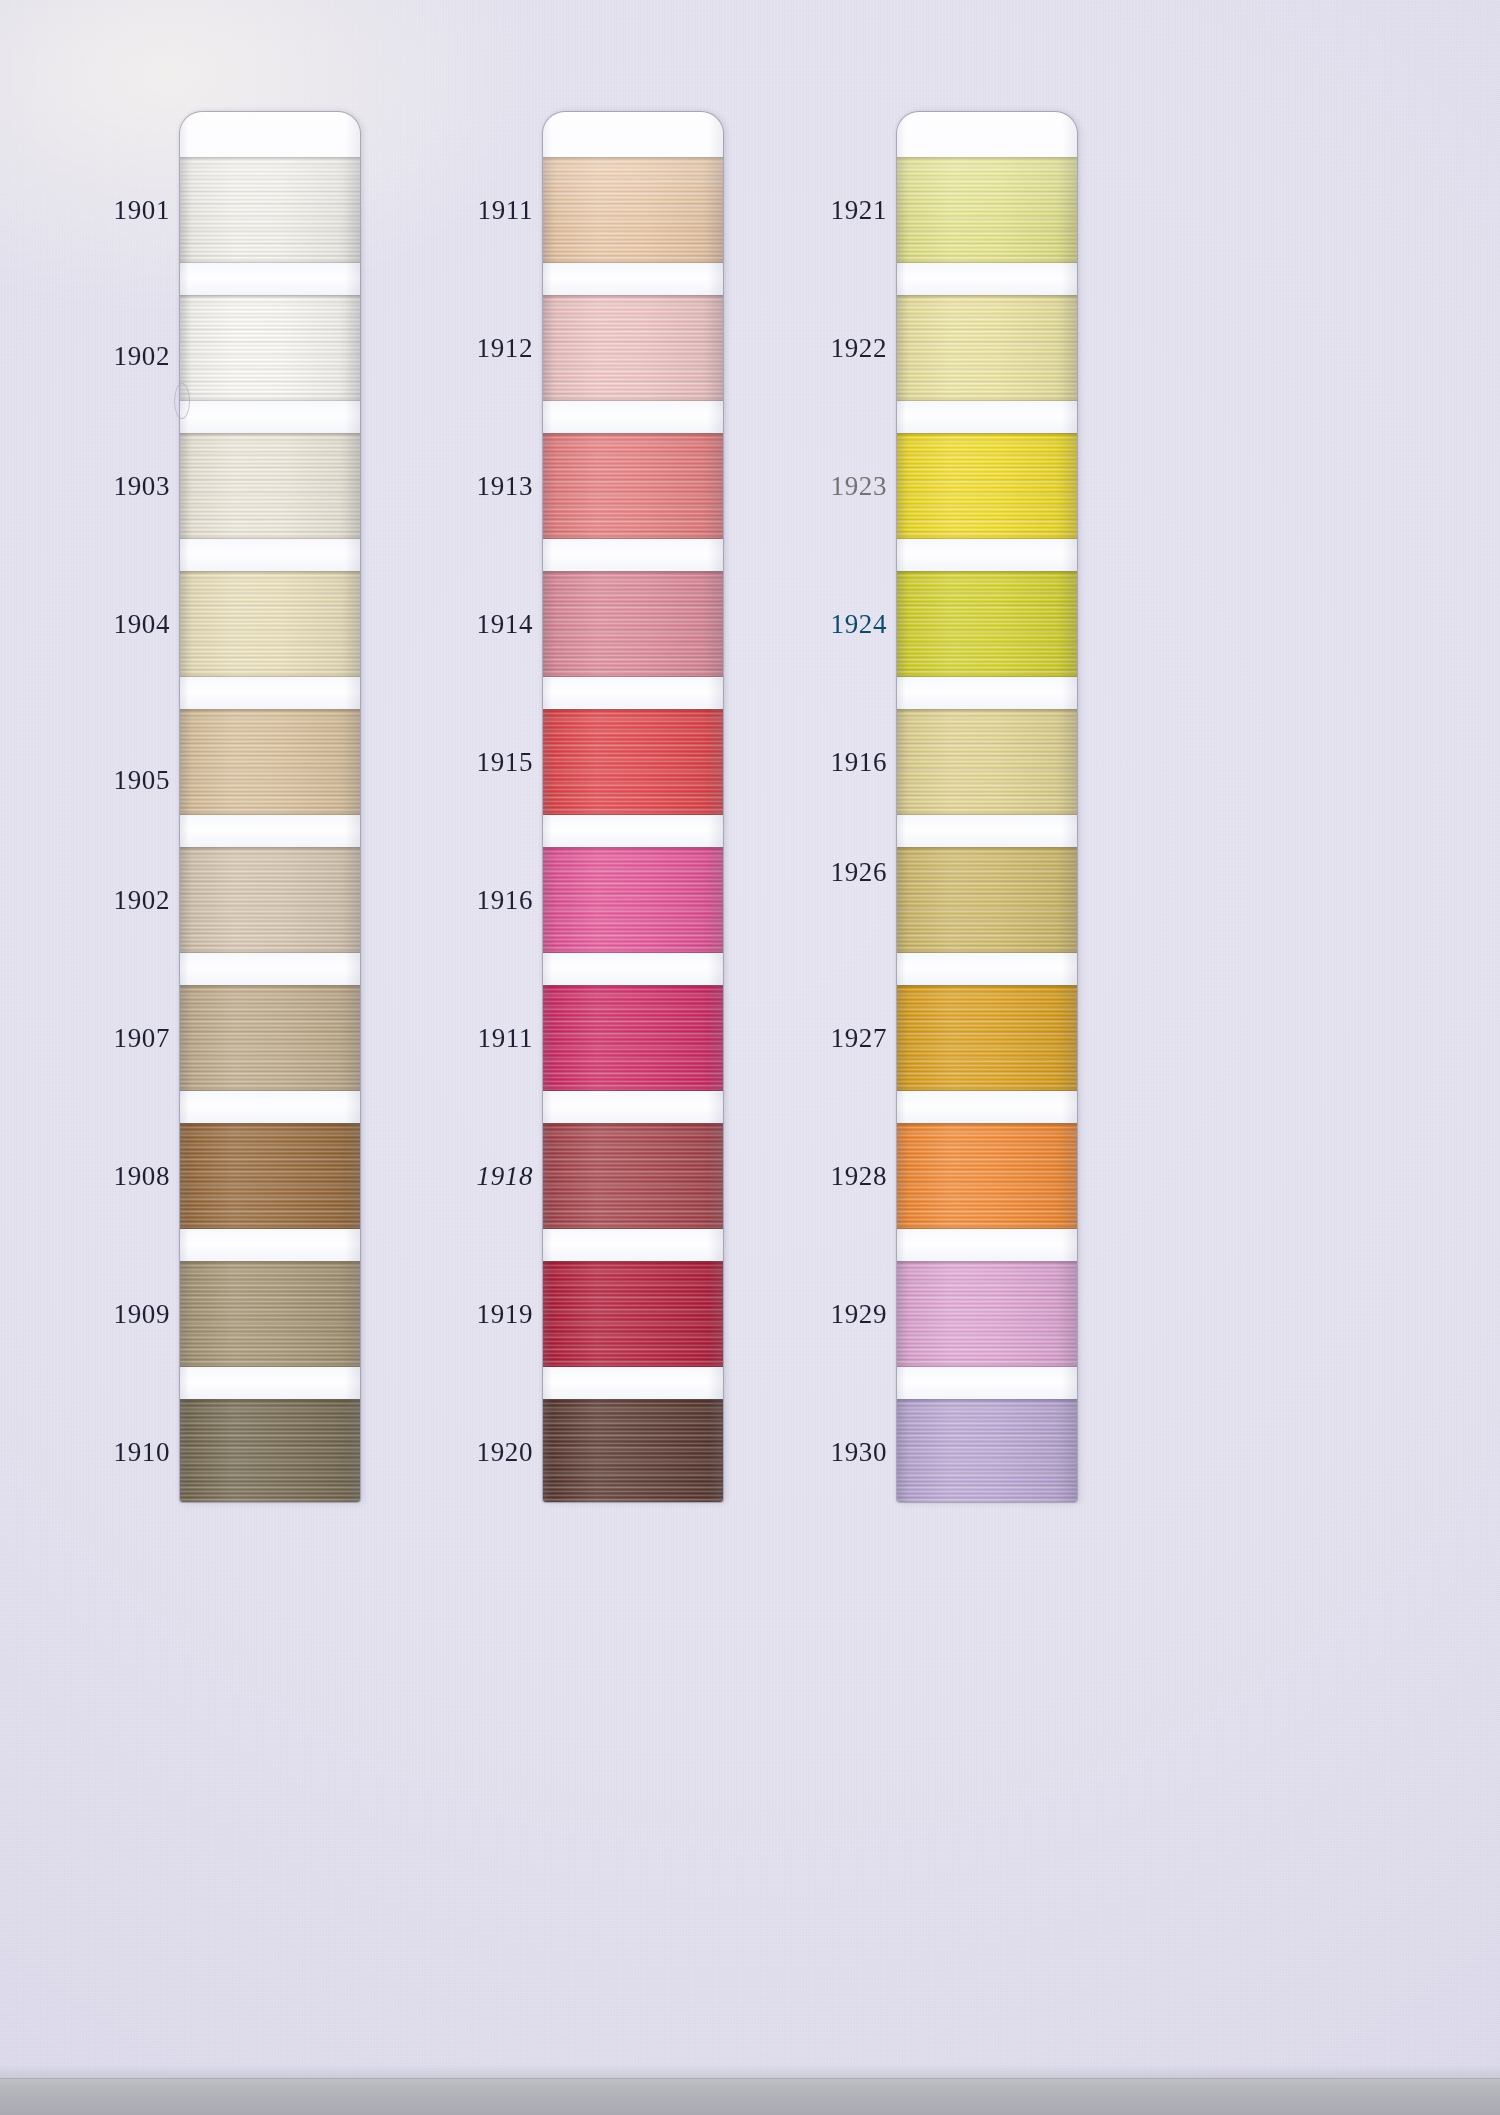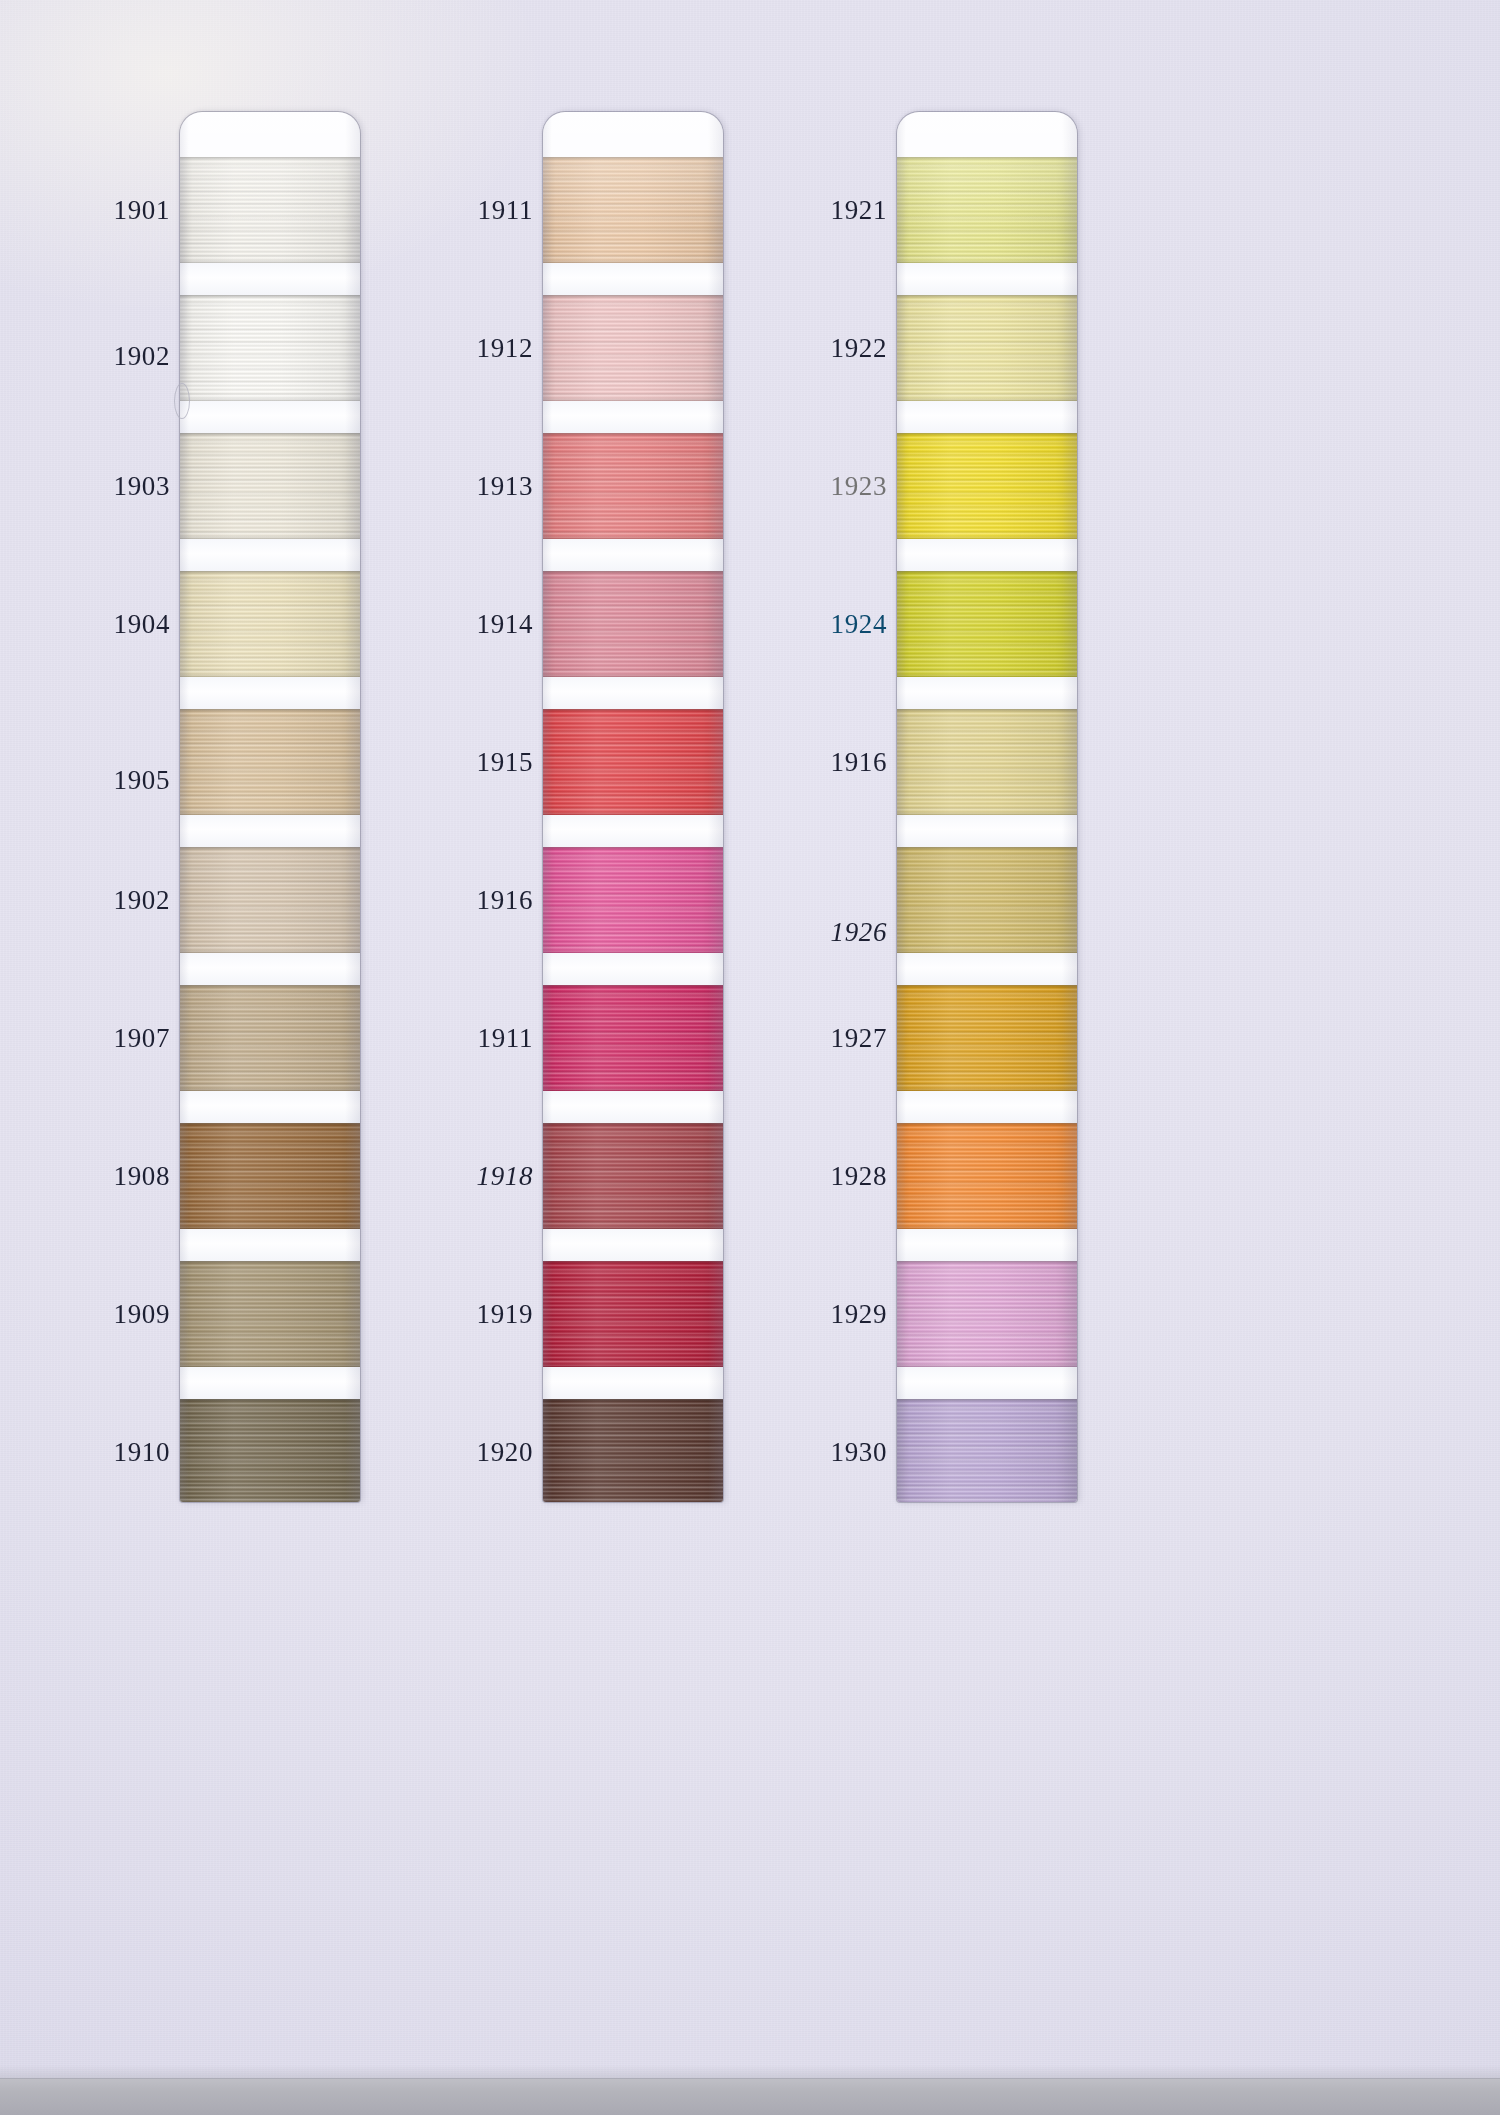--- a/index.html
+++ b/index.html
@@ -439,21 +439,21 @@
       </div>
       <div class="card-shade"></div>
       <div class="card-gloss"></div>
     </div>
     <div class="label-col" style="left: 737px; top: 0px;">
       <div class="code" style="top: 210px; color: rgb(29, 32, 51);">1921</div>
       <div class="code" style="top: 348px; color: rgb(29, 32, 51);">1922</div>
       <div class="code" style="top: 486px; color: #737373;">1923</div>
       <div class="code" style="top: 624px; color: #0c4a6e;">1924</div>
       <div class="code" style="top: 762px; color: rgb(29, 32, 51);">1916</div>
-      <div class="code" style="top: 932px; color: rgb(29, 32, 51); font-style: italic;">1926</div>
+      <div class="code" style="top: 872px; color: rgb(29, 32, 51);">1926</div>
       <div class="code" style="top: 1038px; color: rgb(29, 32, 51);">1927</div>
       <div class="code" style="top: 1176px; color: rgb(29, 32, 51);">1928</div>
       <div class="code" style="top: 1314px; color: rgb(29, 32, 51);">1929</div>
       <div class="code" style="top: 1452px; color: rgb(29, 32, 51);">1930</div>
     </div>
     <div class="stray" style="left: 174px; top: 383px; width: 14px; height: 34px;"></div>
   </div>
 
 <div id="bottombar"></div>
 

